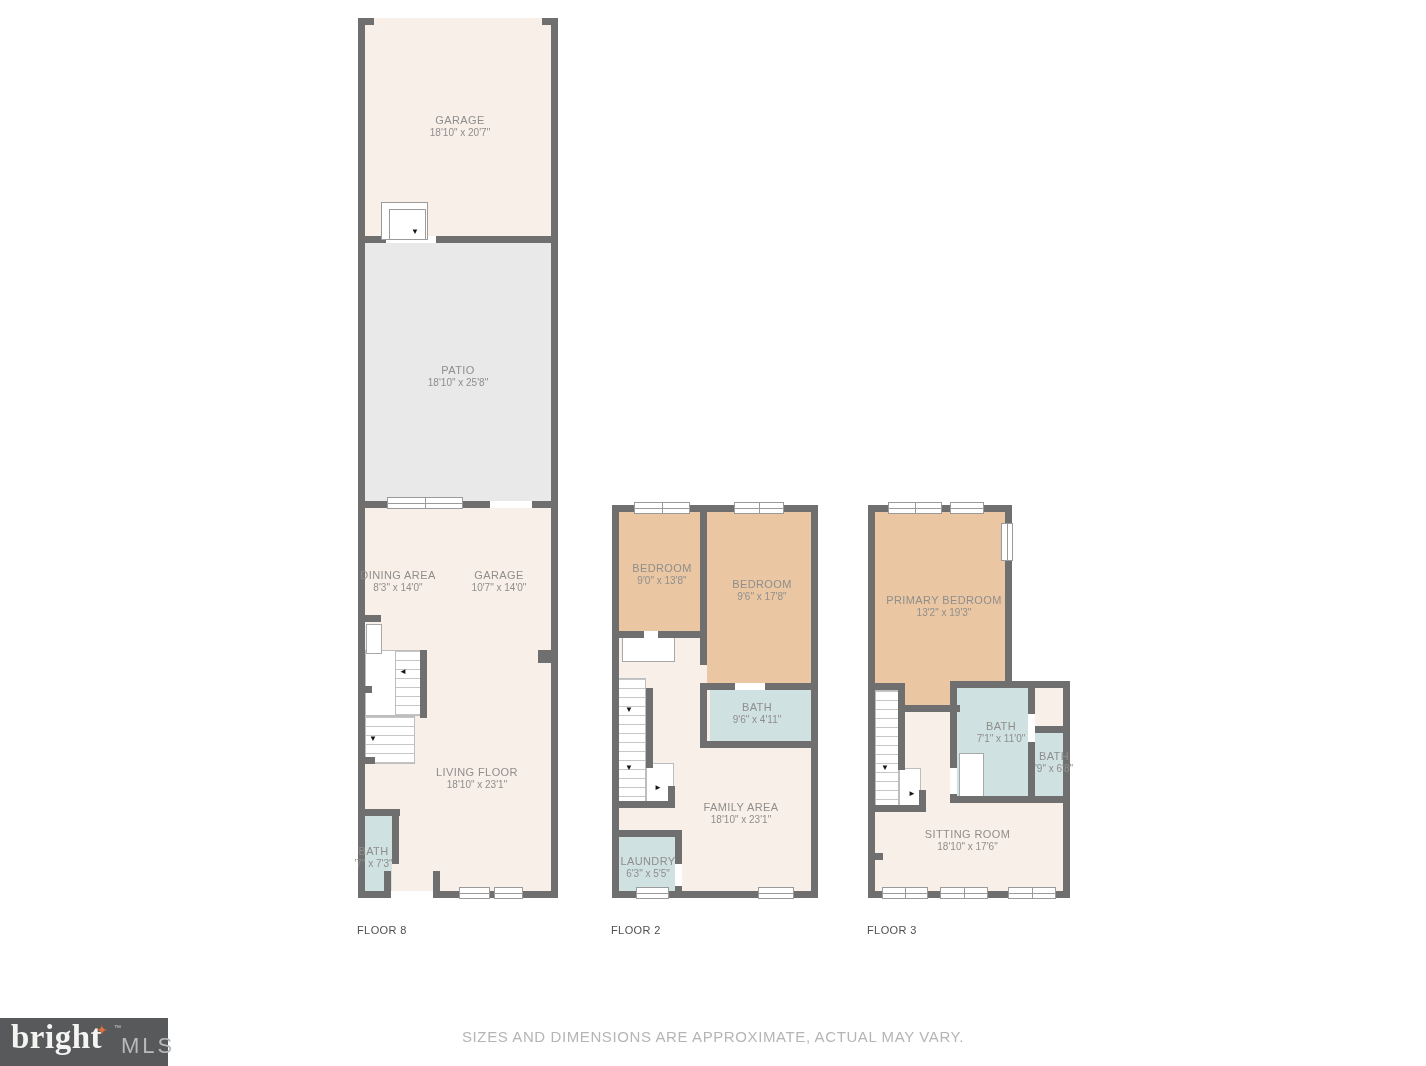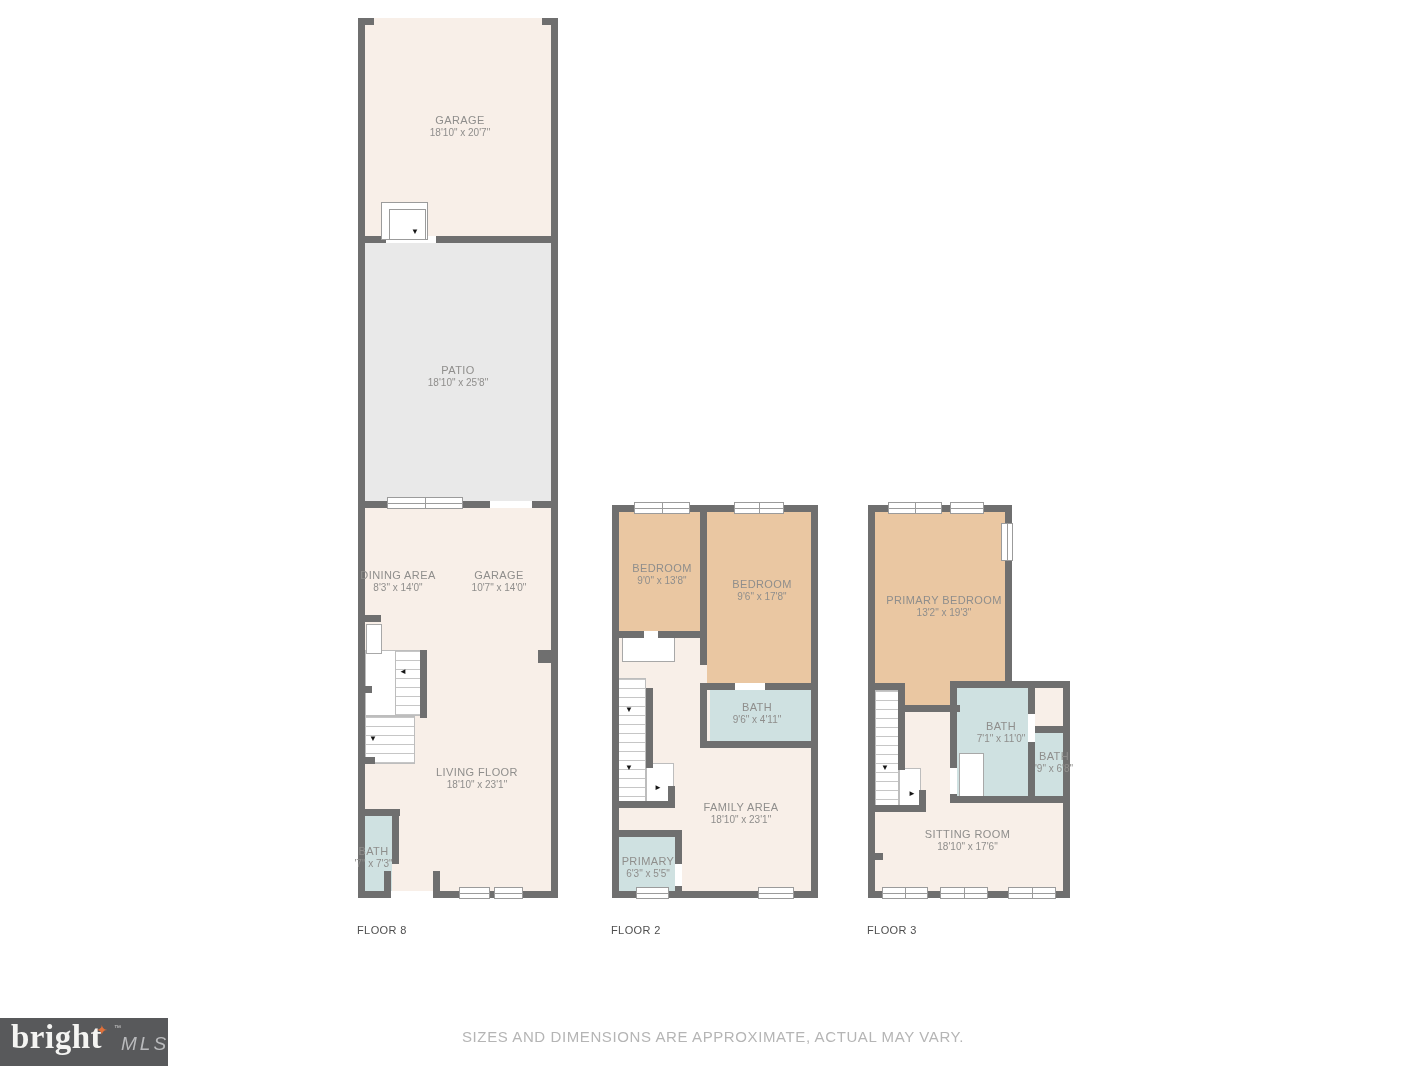--- a/index.html
+++ b/index.html
@@ -22,21 +22,21 @@
   .arrow  { position:absolute; font-size:8px; color:#151515; z-index:6; line-height:1; }
   .rlabel { position:absolute; z-index:7; text-align:center; color:var(--room_label); }
   .rname  { font-size:11px; letter-spacing:0.4px; white-space:nowrap; }
   .rdims  { font-size:10px; margin-top:1px; white-space:nowrap; }
   .floor-label { position:absolute; z-index:7; font-size:11px; color:var(--floor_label); letter-spacing:0.4px; }
   #logo { position:absolute; left:0; top:1018px; width:168px; height:48px; background:var(--logo_bg); z-index:8; }
   #logo .brand { position:absolute; left:11px; top:1px; font-family:"Liberation Serif", serif;
     font-weight:700; font-size:33px; color:var(--logo_text); letter-spacing:0.5px; }
   #logo .star { position:absolute; left:96px; top:4px; color:var(--logo_star); font-size:14px; }
   #logo .tm   { position:absolute; left:114px; top:6px; font-size:7px; color:#cfcfcf; }
-  #logo .mls  { position:absolute; left:121px; top:15px; font-size:19px; letter-spacing:3px; color:var(--logo_mls);font-style:italic; }
+  #logo .mls  { position:absolute; left:121px; top:15px; font-size:22px; letter-spacing:3px; color:var(--logo_mls); }
   #disclaimer { position:absolute; left:0; top:1028px; width:100%; text-align:center;
     font-size:15px; letter-spacing:0.6px; color:var(--disclaimer); z-index:8; }
 </style>
 </head>
 <body>
 
 <div>
 
   <div class="fill" style="left:358px;top:18px;width:200px;height:218px;background:var(--floor)"></div>
   <div class="fill" style="left:358px;top:243px;width:200px;height:258px;background:var(--patio)"></div>
@@ -156,21 +156,21 @@
   </div>
   <div class="rlabel" style="left:697px;top:701px;width:120px">
     <div class="rname">BATH</div>
     <div class="rdims">9'6" x 4'11"</div>
   </div>
   <div class="rlabel" style="left:671px;top:801px;width:140px">
     <div class="rname">FAMILY AREA</div>
     <div class="rdims">18'10" x 23'1"</div>
   </div>
   <div class="rlabel" style="left:598px;top:855px;width:100px">
-    <div class="rname">PRIMARY</div>
+    <div class="rname">LAUNDRY</div>
     <div class="rdims">6'3" x 5'5"</div>
   </div>
   <div class="floor-label" style="left:611px;top:924px">FLOOR 2</div>
 </div>
 
 <div>
 
   <div class="fill" style="left:868px;top:505px;width:144px;height:393px;background:var(--floor)"></div>
   <div class="fill" style="left:1012px;top:681px;width:58px;height:217px;background:var(--floor)"></div>
   <div class="fill2" style="left:875px;top:512px;width:130px;height:200px;background:var(--bedroom)"></div>

